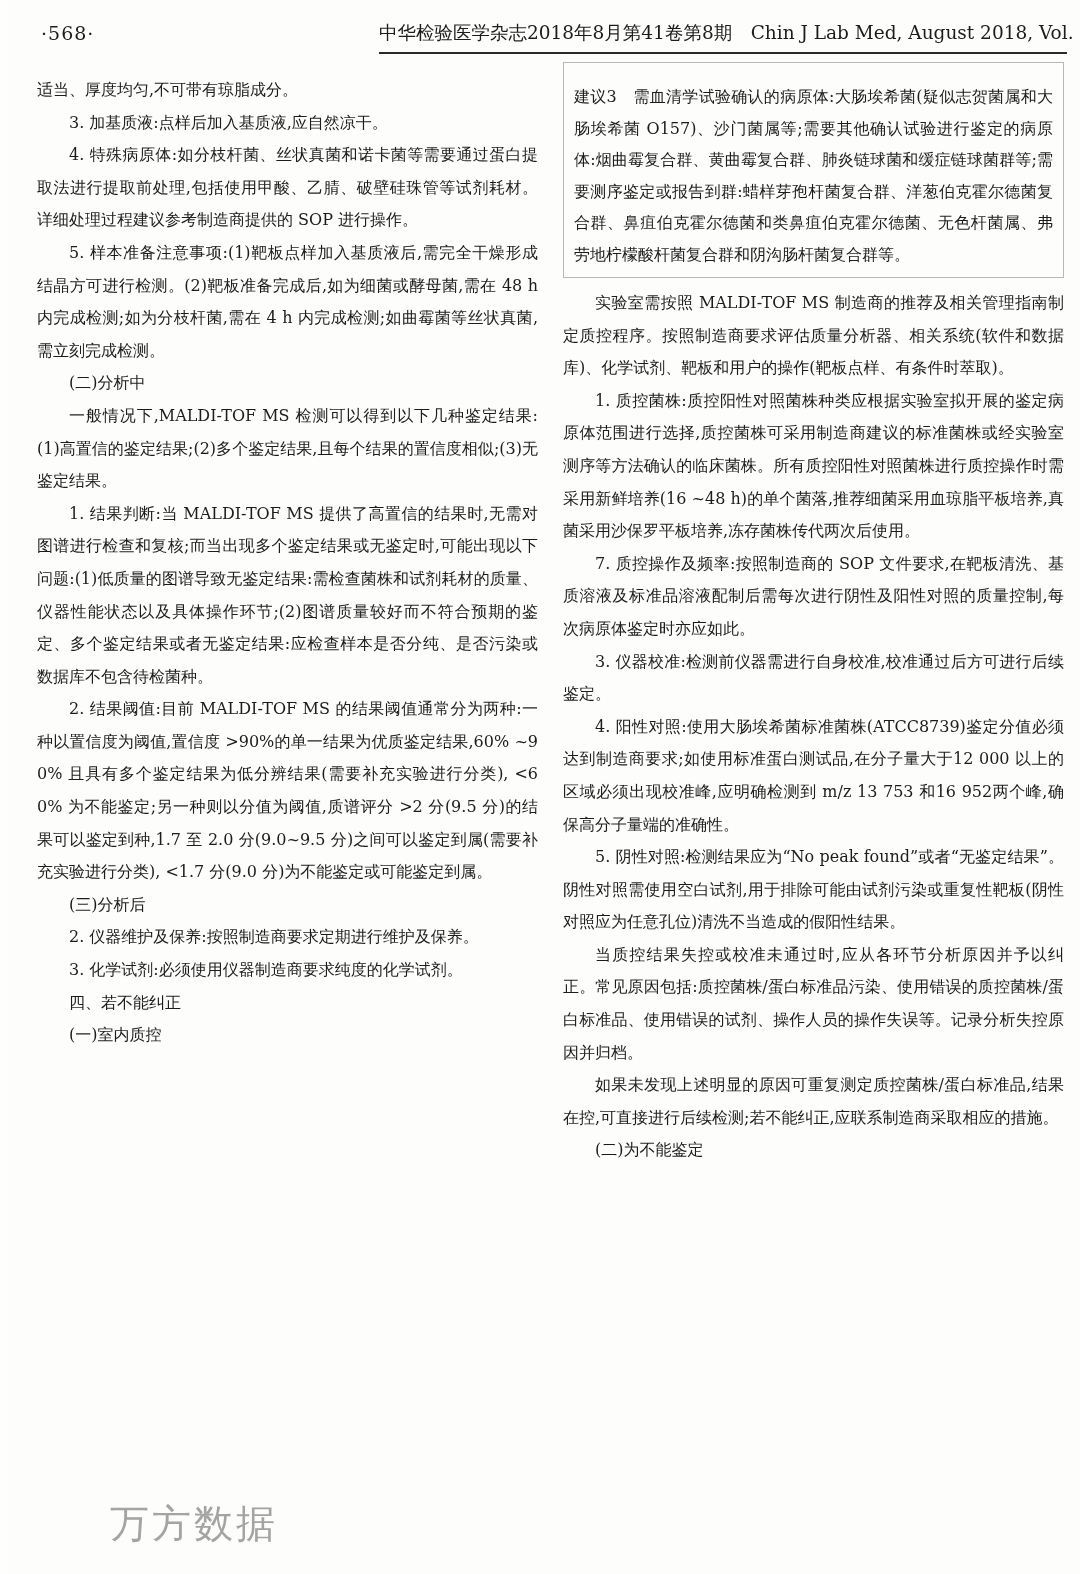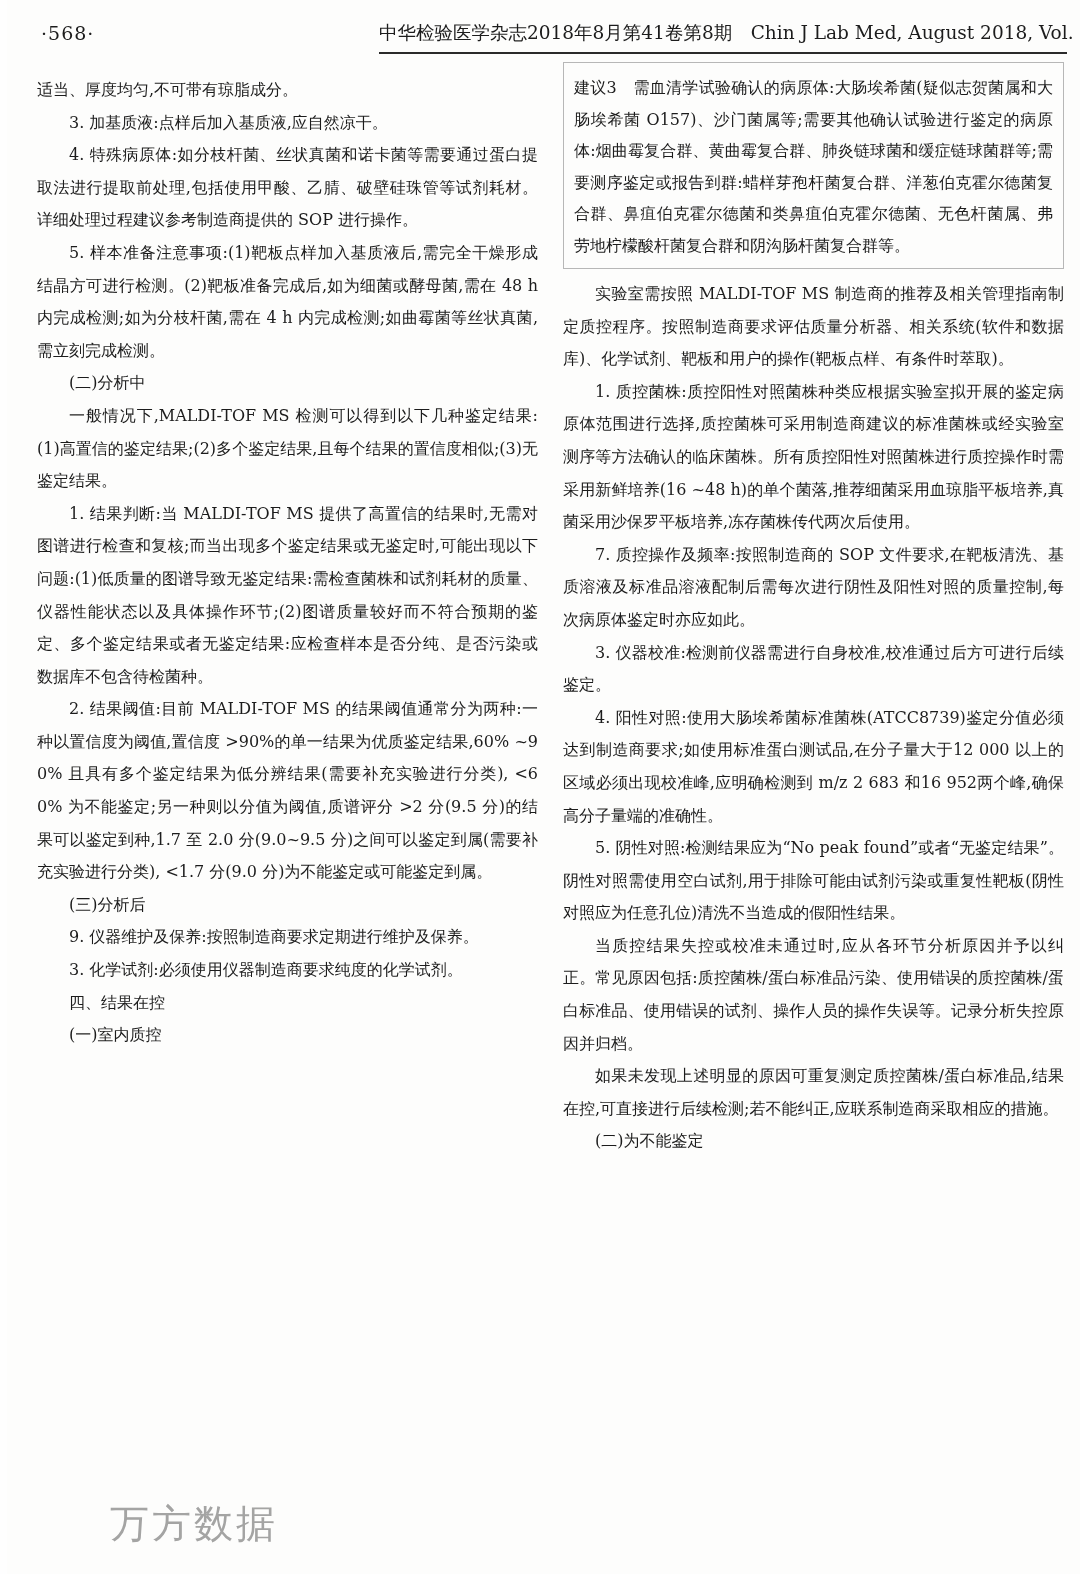--- a/index.html
+++ b/index.html
@@ -37,21 +37,21 @@
     line-height: 32.6px;
     text-align: justify;
     text-justify: inter-character;
     word-break: break-all;
   }
   p.indent { text-indent: 2em; }
 
   
   .rec-box {
     border: 1.5px solid #b7b7b7;
-    padding: 9px 10px 7px 10px;
+    padding: 18px 10px 7px 10px;
     margin-bottom: 9px;
     background: #fdfdfc;
   }
   .rec-box p.para { line-height: 31.5px; }
 
   
   .watermark {
     position: absolute; left: 103px; top: 1497px;
     font-size: 39px; color: #8e8e8e; opacity: 0.8;
     letter-spacing: 3px;
@@ -70,35 +70,35 @@
   <div class="col col-left">
     <p class="para">适当、厚度均匀,不可带有琼脂成分。</p>
     <p class="para indent">3. 加基质液:点样后加入基质液,应自然凉干。</p>
     <p class="para indent">4. 特殊病原体:如分枝杆菌、丝状真菌和诺卡菌等需要通过蛋白提取法进行提取前处理,包括使用甲酸、乙腈、破壁硅珠管等试剂耗材。详细处理过程建议参考制造商提供的 SOP 进行操作。</p>
     <p class="para indent">5. 样本准备注意事项:(1)靶板点样加入基质液后,需完全干燥形成结晶方可进行检测。(2)靶板准备完成后,如为细菌或酵母菌,需在 48 h 内完成检测;如为分枝杆菌,需在 4 h 内完成检测;如曲霉菌等丝状真菌,需立刻完成检测。</p>
     <p class="para indent">(二)分析中</p>
     <p class="para indent">一般情况下,MALDI-TOF MS 检测可以得到以下几种鉴定结果:(1)高置信的鉴定结果;(2)多个鉴定结果,且每个结果的置信度相似;(3)无鉴定结果。</p>
     <p class="para indent">1. 结果判断:当 MALDI-TOF MS 提供了高置信的结果时,无需对图谱进行检查和复核;而当出现多个鉴定结果或无鉴定时,可能出现以下问题:(1)低质量的图谱导致无鉴定结果:需检查菌株和试剂耗材的质量、仪器性能状态以及具体操作环节;(2)图谱质量较好而不符合预期的鉴定、多个鉴定结果或者无鉴定结果:应检查样本是否分纯、是否污染或数据库不包含待检菌种。</p>
     <p class="para indent">2. 结果阈值:目前 MALDI-TOF MS 的结果阈值通常分为两种:一种以置信度为阈值,置信度 &gt;90%的单一结果为优质鉴定结果,60% ~90% 且具有多个鉴定结果为低分辨结果(需要补充实验进行分类), &lt;60% 为不能鉴定;另一种则以分值为阈值,质谱评分 &gt;2 分(9.5 分)的结果可以鉴定到种,1.7 至 2.0 分(9.0~9.5 分)之间可以鉴定到属(需要补充实验进行分类), &lt;1.7 分(9.0 分)为不能鉴定或可能鉴定到属。</p>
     <p class="para indent">(三)分析后</p>
-    <p class="para indent">9. 仪器维护及保养:按照制造商要求定期进行维护及保养。</p>
+    <p class="para indent">2. 仪器维护及保养:按照制造商要求定期进行维护及保养。</p>
     <p class="para indent">3. 化学试剂:必须使用仪器制造商要求纯度的化学试剂。</p>
-    <p class="para indent">四、结果在控</p>
+    <p class="para indent">四、若不能纠正</p>
     <p class="para indent">(一)室内质控</p>
   </div>
 
   <div class="col col-right">
     <div class="rec-box">
       <p class="para">建议3　需血清学试验确认的病原体:大肠埃希菌(疑似志贺菌属和大肠埃希菌 O157)、沙门菌属等;需要其他确认试验进行鉴定的病原体:烟曲霉复合群、黄曲霉复合群、肺炎链球菌和缓症链球菌群等;需要测序鉴定或报告到群:蜡样芽孢杆菌复合群、洋葱伯克霍尔德菌复合群、鼻疽伯克霍尔德菌和类鼻疽伯克霍尔德菌、无色杆菌属、弗劳地柠檬酸杆菌复合群和阴沟肠杆菌复合群等。</p>
     </div>
     <p class="para indent">实验室需按照 MALDI-TOF MS 制造商的推荐及相关管理指南制定质控程序。按照制造商要求评估质量分析器、相关系统(软件和数据库)、化学试剂、靶板和用户的操作(靶板点样、有条件时萃取)。</p>
     <p class="para indent">1. 质控菌株:质控阳性对照菌株种类应根据实验室拟开展的鉴定病原体范围进行选择,质控菌株可采用制造商建议的标准菌株或经实验室测序等方法确认的临床菌株。所有质控阳性对照菌株进行质控操作时需采用新鲜培养(16 ~48 h)的单个菌落,推荐细菌采用血琼脂平板培养,真菌采用沙保罗平板培养,冻存菌株传代两次后使用。</p>
     <p class="para indent">7. 质控操作及频率:按照制造商的 SOP 文件要求,在靶板清洗、基质溶液及标准品溶液配制后需每次进行阴性及阳性对照的质量控制,每次病原体鉴定时亦应如此。</p>
     <p class="para indent">3. 仪器校准:检测前仪器需进行自身校准,校准通过后方可进行后续鉴定。</p>
-    <p class="para indent">4. 阳性对照:使用大肠埃希菌标准菌株(ATCC8739)鉴定分值必须达到制造商要求;如使用标准蛋白测试品,在分子量大于12 000 以上的区域必须出现校准峰,应明确检测到 m/z 2 683 和16 952两个峰,确保高分子量端的准确性。</p>
+    <p class="para indent">4. 阳性对照:使用大肠埃希菌标准菌株(ATCC8739)鉴定分值必须达到制造商要求;如使用标准蛋白测试品,在分子量大于12 000 以上的区域必须出现校准峰,应明确检测到 m/z 13 753 和16 952两个峰,确保高分子量端的准确性。</p>
     <p class="para indent">5. 阴性对照:检测结果应为“No peak found”或者“无鉴定结果”。阴性对照需使用空白试剂,用于排除可能由试剂污染或重复性靶板(阴性对照应为任意孔位)清洗不当造成的假阳性结果。</p>
     <p class="para indent">当质控结果失控或校准未通过时,应从各环节分析原因并予以纠正。常见原因包括:质控菌株/蛋白标准品污染、使用错误的质控菌株/蛋白标准品、使用错误的试剂、操作人员的操作失误等。记录分析失控原因并归档。</p>
     <p class="para indent">如果未发现上述明显的原因可重复测定质控菌株/蛋白标准品,结果在控,可直接进行后续检测;若不能纠正,应联系制造商采取相应的措施。</p>
     <p class="para indent">(二)为不能鉴定</p>
   </div>
 
   <div class="watermark">万方数据</div>
 
 </div>
 

